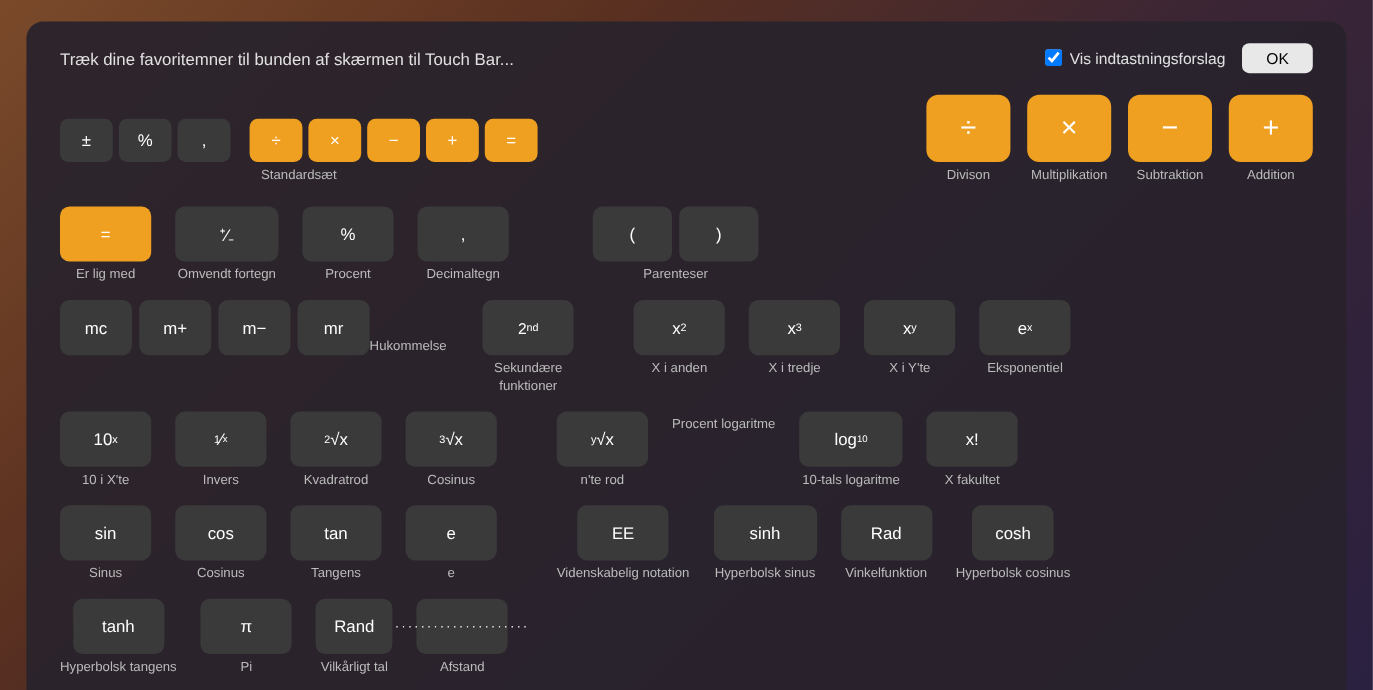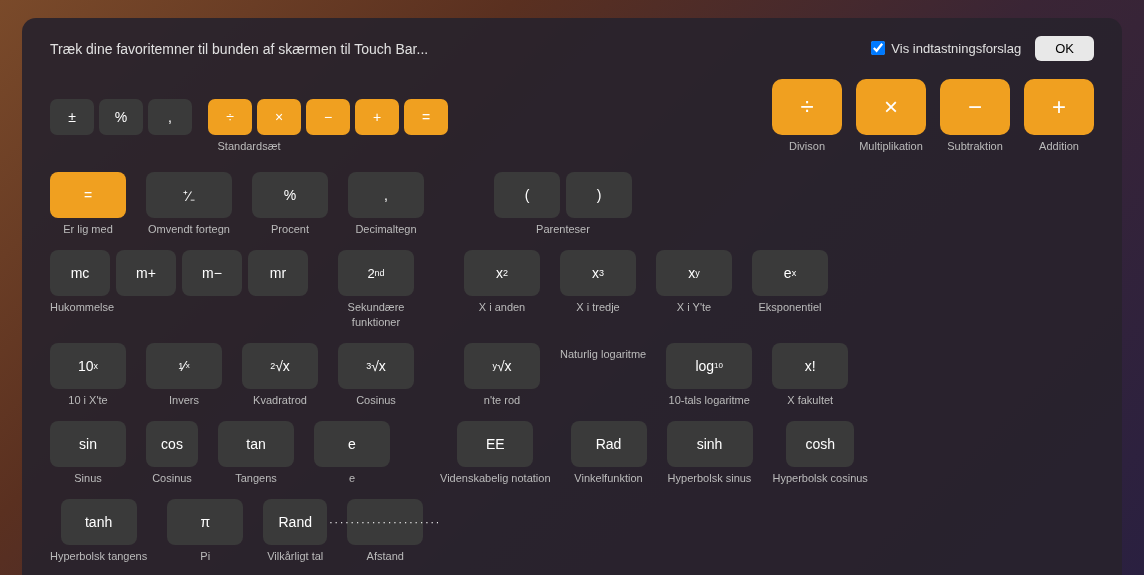--- a/index.html
+++ b/index.html
@@ -226,21 +226,21 @@
       <div style="display:flex; gap:6px;">
         <button class="func-btn" style="width:66px;">(</button>
         <button class="func-btn" style="width:66px;">)</button>
       </div>
       <div class="func-label">Parenteser</div>
     </div>
   </div>
 
   <div style="display:flex; gap:10px; margin-bottom:14px; align-items:flex-start;">
 
-    <div style="display:flex; flex-direction:column; align-items:flex-start;">
+    <div style="display:flex; flex-direction:row; align-items:flex-end;">
       <div style="display:flex; gap:6px;">
         <button class="func-btn" style="width:60px;">mc</button>
         <button class="func-btn" style="width:60px;">m+</button>
         <button class="func-btn" style="width:60px;">m−</button>
         <button class="func-btn" style="width:60px;">mr</button>
       </div>
       <div class="func-label">Hukommelse</div>
     </div>
 
     <div style="width:10px;"></div>
@@ -288,65 +288,65 @@
       <div class="func-label">Cosinus</div>
     </div>
 
     <div style="width:20px;"></div>
 
     <div class="row-item">
       <button class="func-btn" style="width:76px;"><sup>y</sup>√x</button>
       <div class="func-label">n'te rod</div>
     </div>
     <div class="row-item">
-      <div class="func-label">Naturlig logaritme</div>
+      <div class="func-label">Procent logaritme</div>
     </div>
     <div class="row-item">
       <button class="func-btn" style="width:86px;">log<sub>10</sub></button>
       <div class="func-label">10-tals logaritme</div>
     </div>
     <div class="row-item">
       <button class="func-btn" style="width:76px;">x!</button>
       <div class="func-label">X fakultet</div>
     </div>
   </div>
 
   <div style="display:flex; gap:10px; margin-bottom:14px; align-items:flex-start;">
     <div class="row-item">
       <button class="func-btn" style="width:76px;">sin</button>
       <div class="func-label">Sinus</div>
     </div>
     <div class="row-item">
-      <button class="func-btn" style="width:52px;">cos</button>
+      <button class="func-btn" style="width:76px;">cos</button>
       <div class="func-label">Cosinus</div>
     </div>
     <div class="row-item">
       <button class="func-btn" style="width:76px;">tan</button>
       <div class="func-label">Tangens</div>
     </div>
     <div class="row-item">
       <button class="func-btn" style="width:76px;">e</button>
       <div class="func-label">e</div>
     </div>
 
     <div style="width:20px;"></div>
 
     <div class="row-item">
       <button class="func-btn" style="width:76px;">EE</button>
       <div class="func-label">Videnskabelig notation</div>
     </div>
     <div class="row-item">
+      <button class="func-btn" style="width:86px;">sinh</button>
+      <div class="func-label">Hyperbolsk sinus</div>
+    </div>
+    <div class="row-item">
       <button class="func-btn" style="width:76px;">Rad</button>
       <div class="func-label">Vinkelfunktion</div>
     </div>
     <div class="row-item">
-      <button class="func-btn" style="width:86px;">sinh</button>
-      <div class="func-label">Hyperbolsk sinus</div>
-    </div>
-    <div class="row-item">
       <button class="func-btn" style="width:68px;">cosh</button>
       <div class="func-label">Hyperbolsk cosinus</div>
     </div>
   </div>
 
   <div style="display:flex; gap:10px; margin-bottom:0; align-items:flex-start;">
     <div class="row-item">
       <button class="func-btn" style="width:76px;">tanh</button>
       <div class="func-label">Hyperbolsk tangens</div>
     </div>

